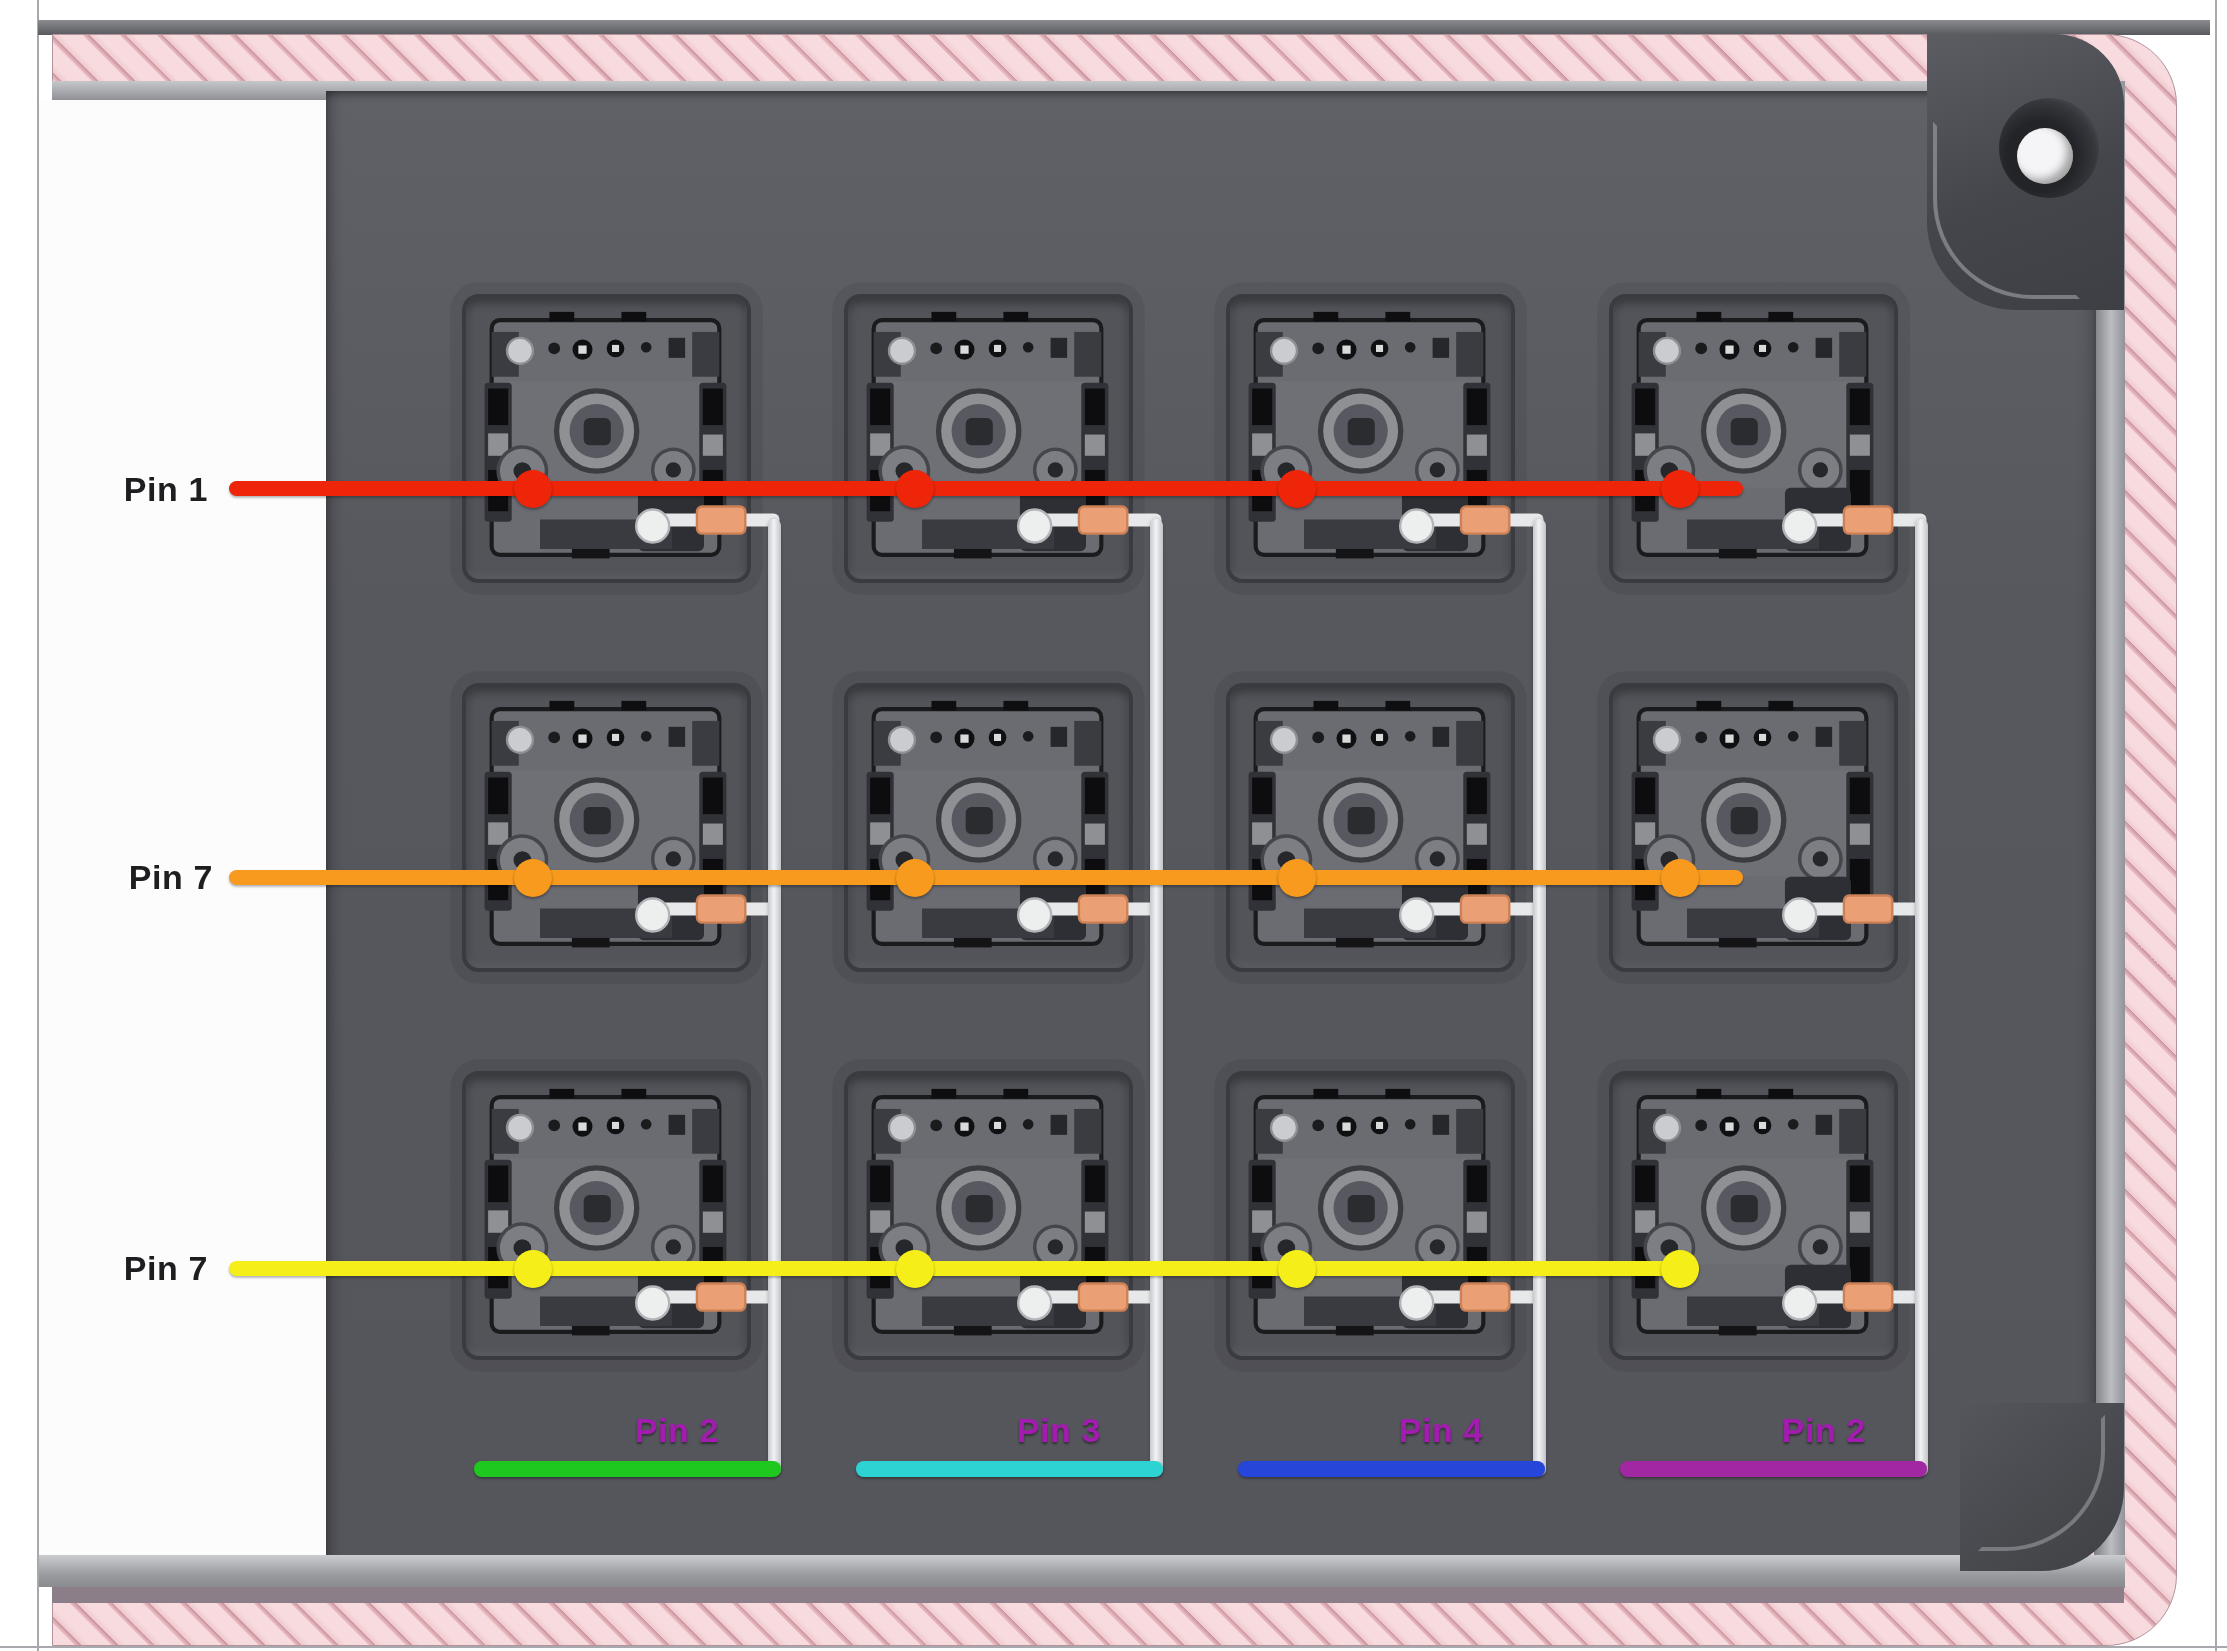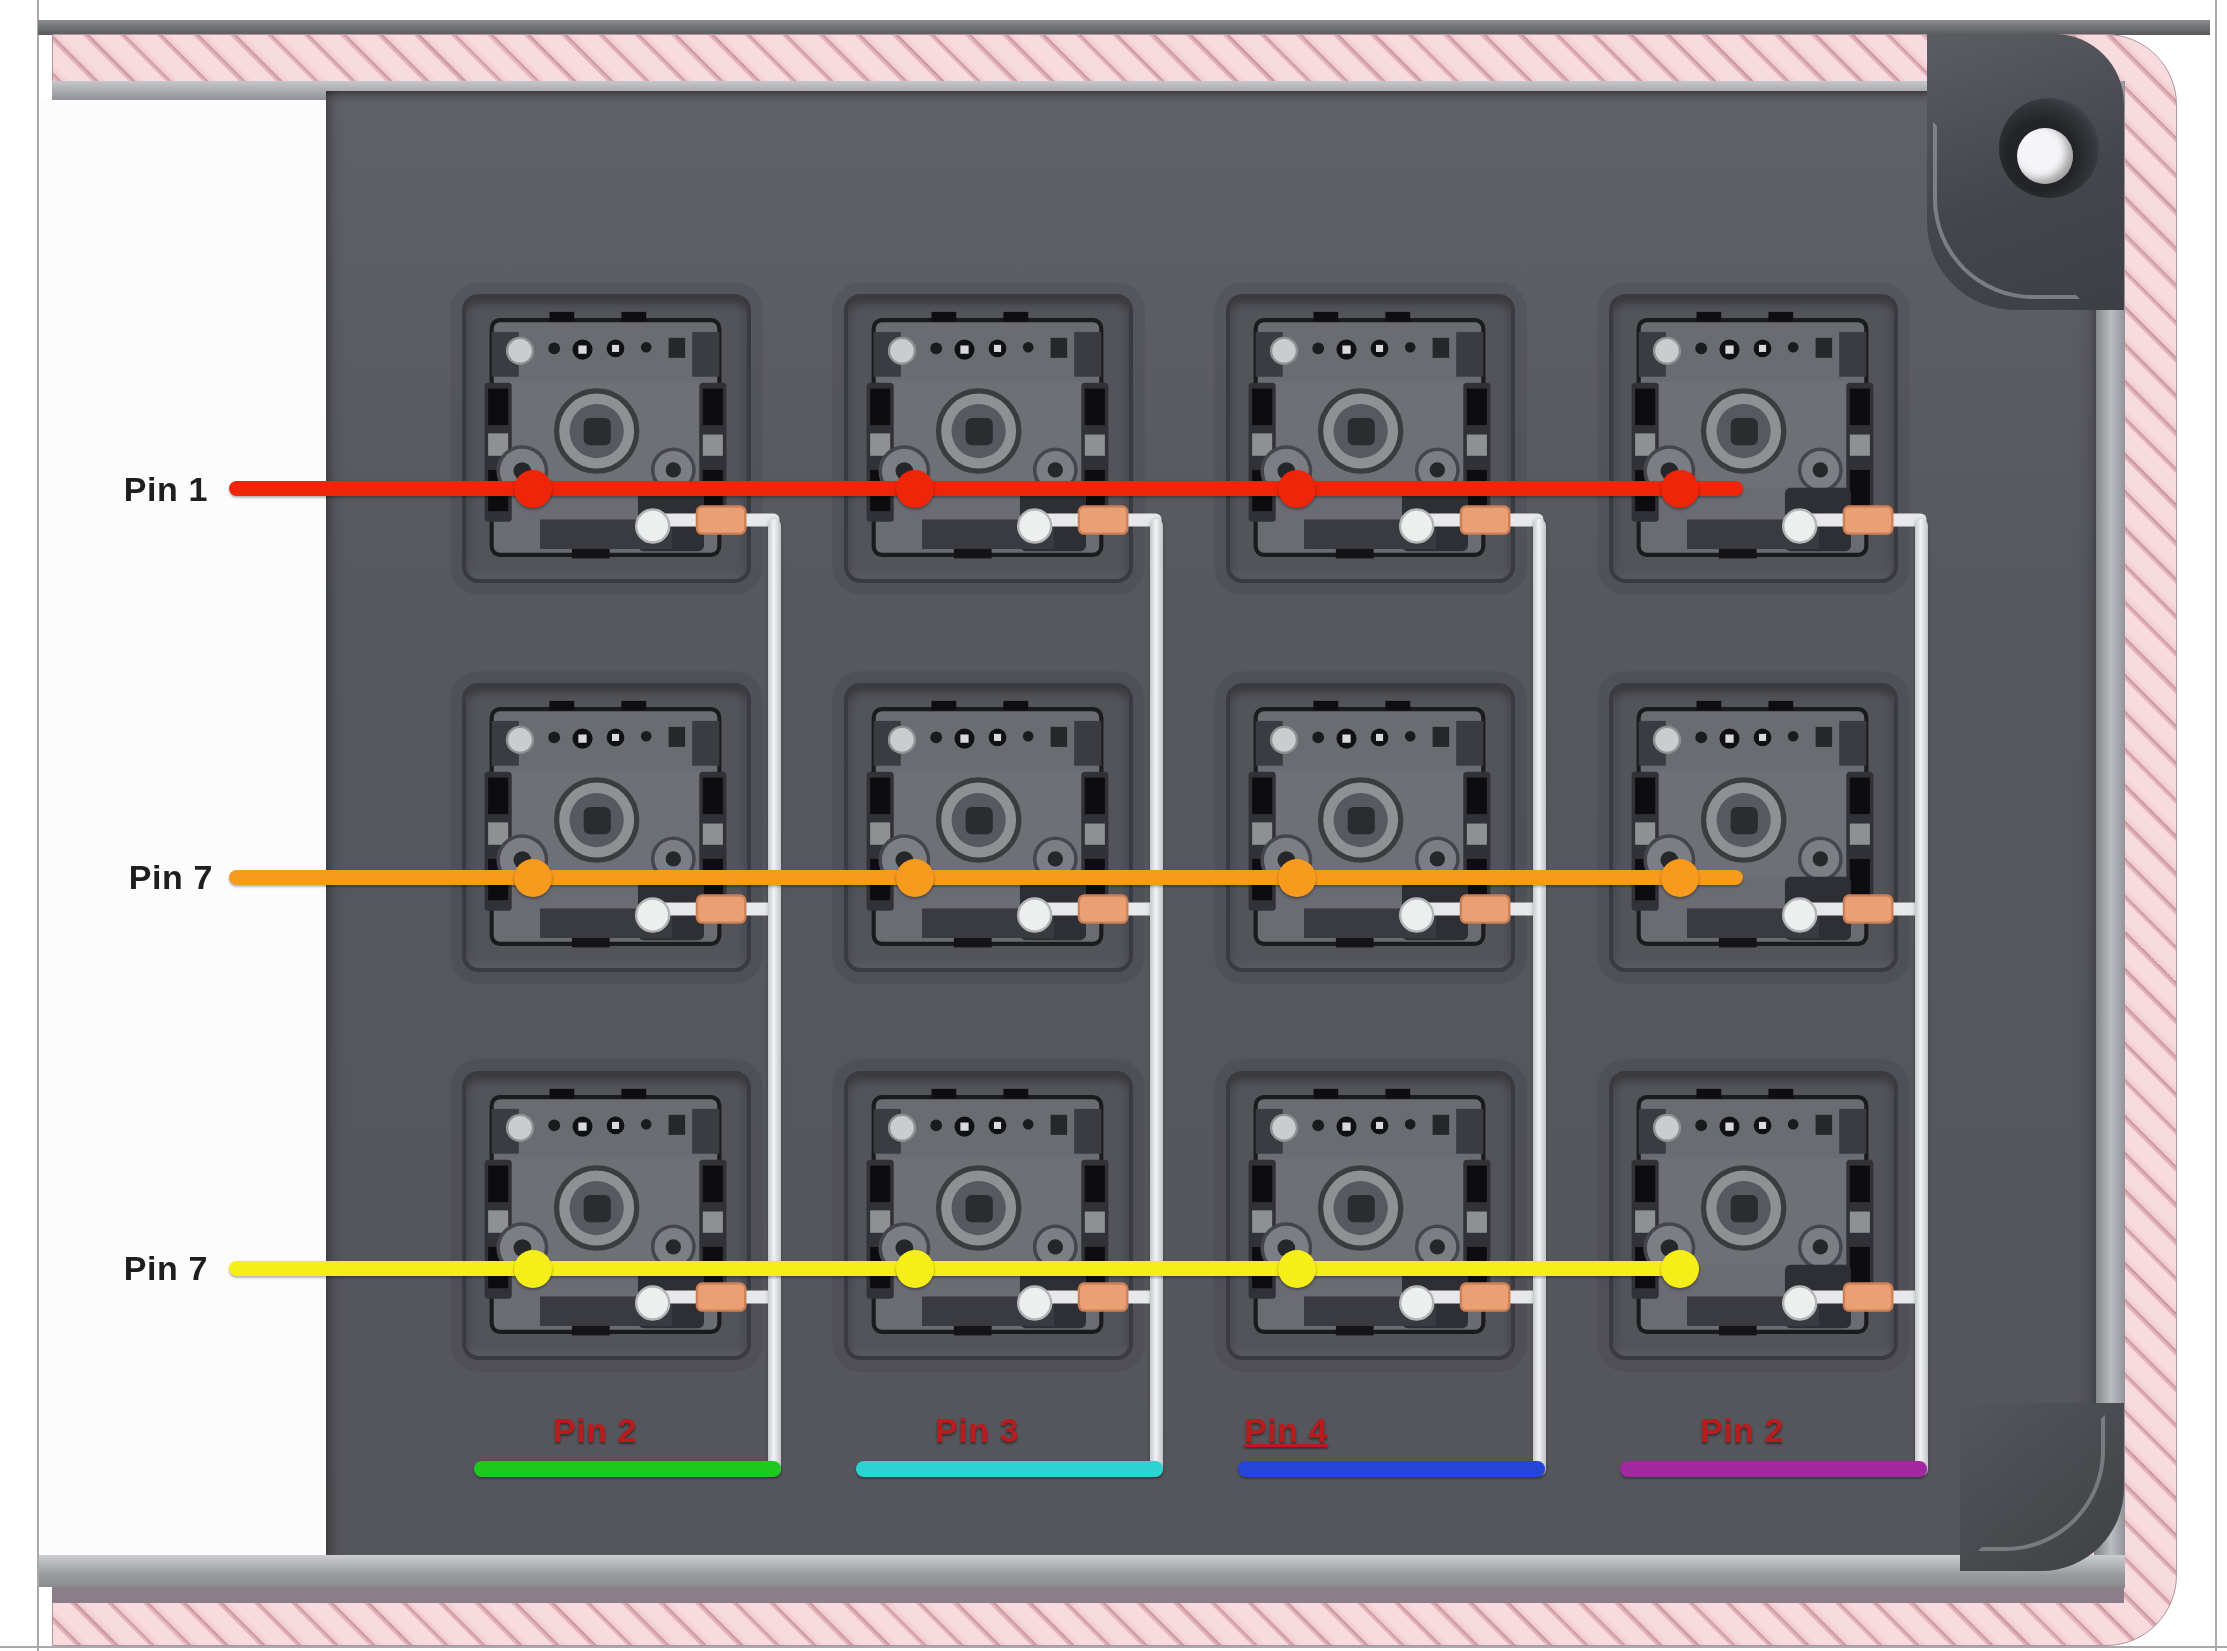--- a/index.html
+++ b/index.html
@@ -107,22 +107,22 @@
   .solder-dot{
     position:absolute; width:38px; height:38px; top:-11.2px; border-radius:50%;
     background:inherit; box-shadow:0 1.8px 2.9px rgba(0,0,0,.35);
   }
   .row-label{
     width:137px; text-align:right;
     font-size:34px; font-weight:bold; color:#1e1e20; line-height:40px;
     letter-spacing:0.6px;
   }
   .col-label{
-    width:248px; text-align:center;
-    font-size:34px; font-weight:bold; color:#b91c1c; line-height:40px;
+    width:248px; text-align:right;
+    font-size:34px; font-weight:bold; color:#a21caf; line-height:40px;
     text-shadow:0 1.8px 2.4px rgba(0,0,0,.45); letter-spacing:0.6px;
   }
   .col-bar{
     height:16px; top:1461px; border-radius:7.7px;
     box-shadow:0 1.8px 2.4px rgba(0,0,0,.35);
   }
 </style>
 </head>
 <body>
 
@@ -278,21 +278,21 @@
     <div class="solder-dot" style="left:1049px;"></div>
     <div class="solder-dot" style="left:1432px;"></div>
   </div>
 
   <div class="abs row-label" style="left:71px; top:469px;">Pin 1</div>
   <div class="abs row-label" style="left:76px; top:857px;">Pin 7</div>
   <div class="abs row-label" style="left:71px; top:1248px;">Pin 7</div>
 
   <div class="abs col-label" style="left:471px; top:1410px;">Pin 2</div>
   <div class="abs col-label" style="left:853px; top:1410px;">Pin 3</div>
-  <div class="abs col-label" style="left:1162px; top:1410px;text-decoration:underline;">Pin 4</div>
+  <div class="abs col-label" style="left:1235px; top:1410px;">Pin 4</div>
   <div class="abs col-label" style="left:1618px; top:1410px;">Pin 2</div>
 
   <div class="abs col-bar" style="left: 474px; width: 307px; background: rgb(31, 200, 31);"></div>
   <div class="abs col-bar" style="left: 856px; width: 307px; background: rgb(45, 211, 211);"></div>
   <div class="abs col-bar" style="left: 1238px; width: 307px; background: rgb(38, 70, 218);"></div>
   <div class="abs col-bar" style="left: 1620px; width: 307px; background: rgb(162, 40, 162);"></div>
 
 </div>
 
 

